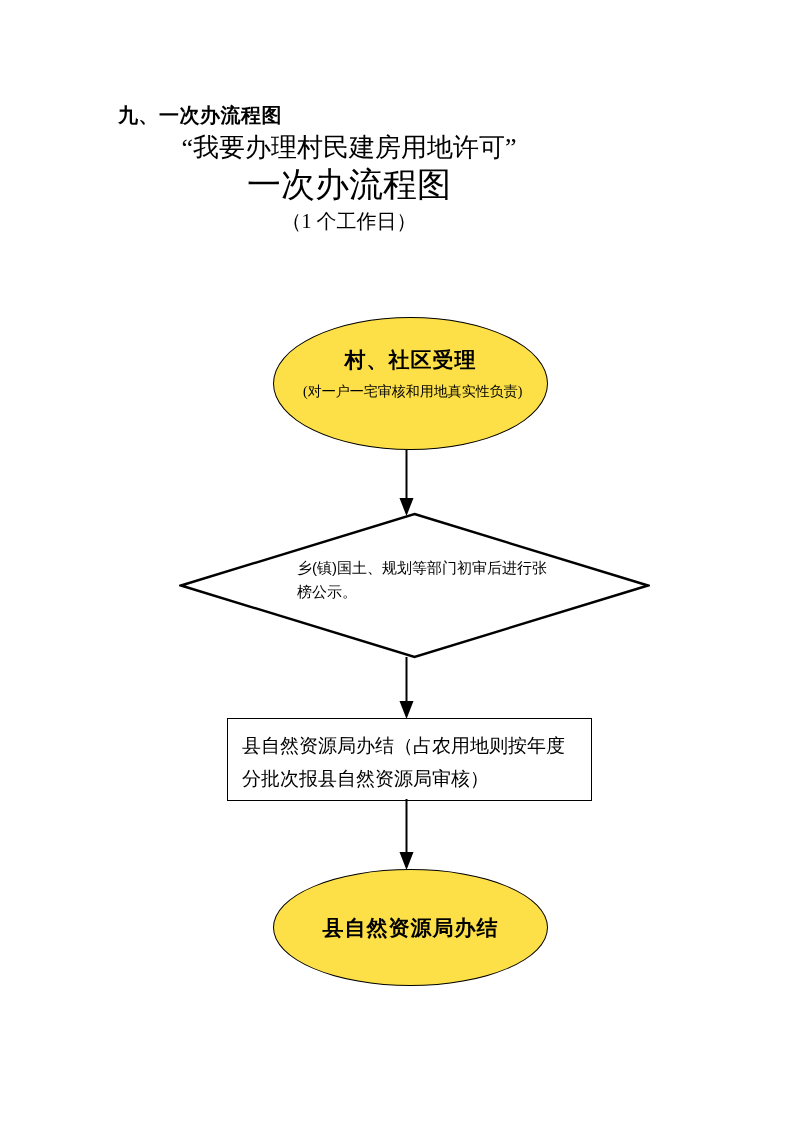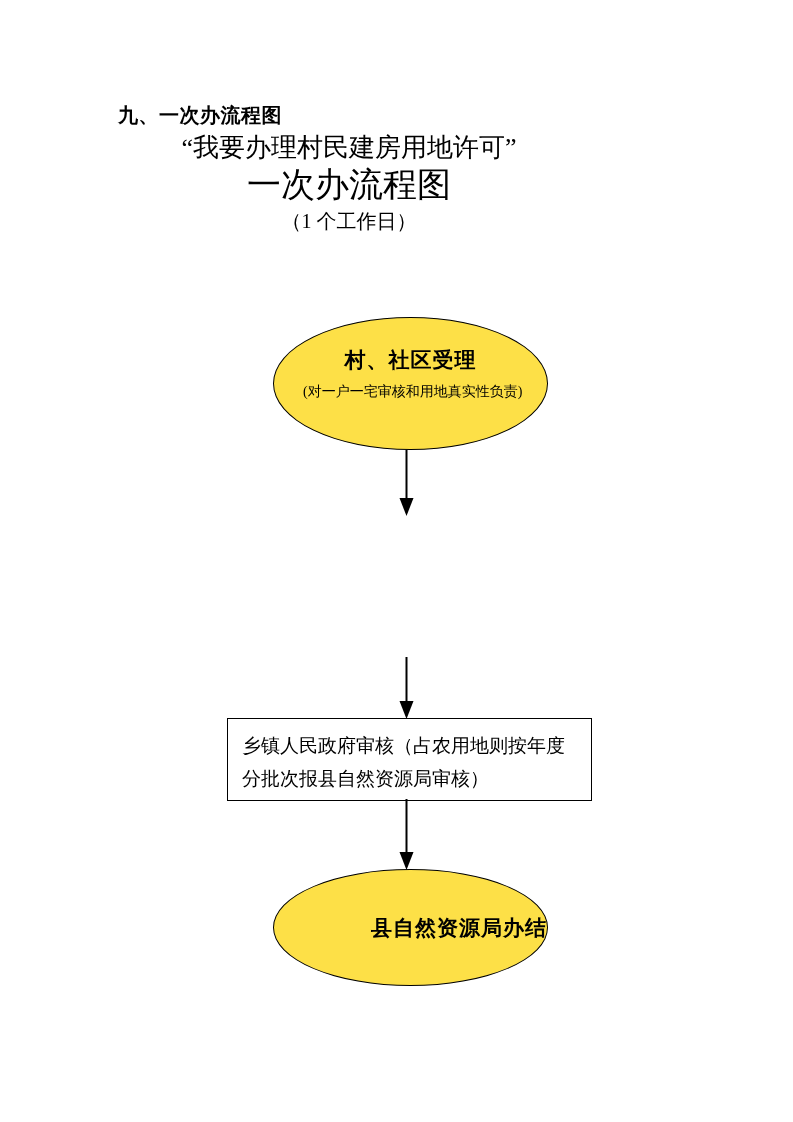--- a/index.html
+++ b/index.html
@@ -111,21 +111,21 @@
   .ellipse-top .ellipse-label {
     left: 0;
     right: 0;
     top: 28px;
     text-align: center;
   }
   .ellipse-bottom .ellipse-label {
     left: 0;
     right: 0;
     top: 44px;
-    text-align: right;
+    text-align: center;
   }
 
   .ellipse-note {
     position: absolute;
     left: 29px;
     top: 62px;
     width: 222px;
     font-family: "Liberation Serif", "DejaVu Serif", serif;
     font-size: 14px;
     line-height: 23px;
@@ -211,30 +211,36 @@
       <div class="ellipse-note">(对一户一宅审核和用地真实性负责)</div>
     </div>
 
     <div class="arrow arrow-1">
       <svg width="793" height="70" viewBox="0 0 793 70">
         <line x1="406.5" y1="2" x2="406.5" y2="56" stroke="#000" stroke-width="2"></line>
         <polygon points="406.5,68 399.5,50 413.5,50" fill="#000"></polygon>
       </svg>
     </div>
 
+    <div class="node diamond-wrap">
+      <svg class="diamond-svg" viewBox="0 0 471 147" preserveAspectRatio="none">
+        <polygon points="235.5,2 469,73.5 235.5,145 2,73.5" fill="#ffffff" stroke="#000000" stroke-width="2.4"></polygon>
+      </svg>
+      <div class="diamond-text">乡(镇)国土、规划等部门初审后进行张榜公示。</div>
+    </div>
 
     <div class="arrow arrow-2">
       <svg width="793" height="64" viewBox="0 0 793 64">
         <line x1="406.5" y1="0" x2="406.5" y2="50" stroke="#000" stroke-width="2"></line>
         <polygon points="406.5,62 399.5,44 413.5,44" fill="#000"></polygon>
       </svg>
     </div>
 
     <div class="node rect">
-      <div class="rect-text">乡镇人民政府审核（占农用地则按年度分批次报县自然资源局审核）</div>
+      <div class="rect-text">县自然资源局办结（占农用地则按年度分批次报县自然资源局审核）</div>
     </div>
 
     <div class="arrow arrow-3">
       <svg width="793" height="73" viewBox="0 0 793 73">
         <line x1="406.5" y1="0" x2="406.5" y2="59" stroke="#000" stroke-width="2"></line>
         <polygon points="406.5,71 399.5,53 413.5,53" fill="#000"></polygon>
       </svg>
     </div>
 
     <div class="node ellipse ellipse-bottom">

